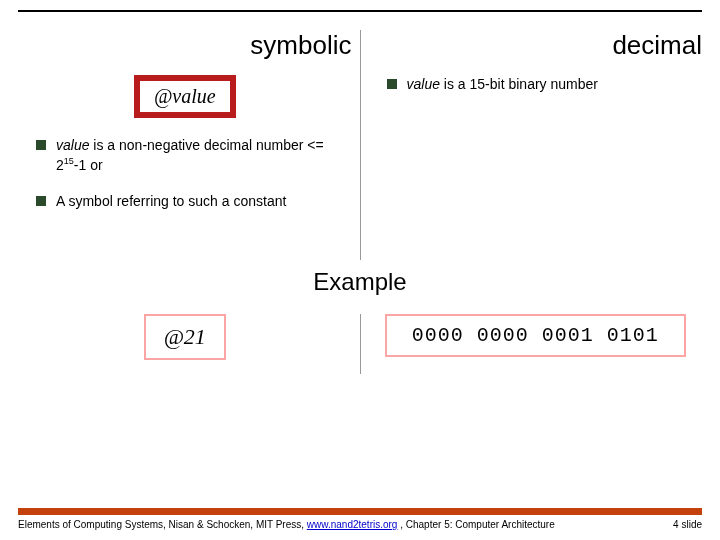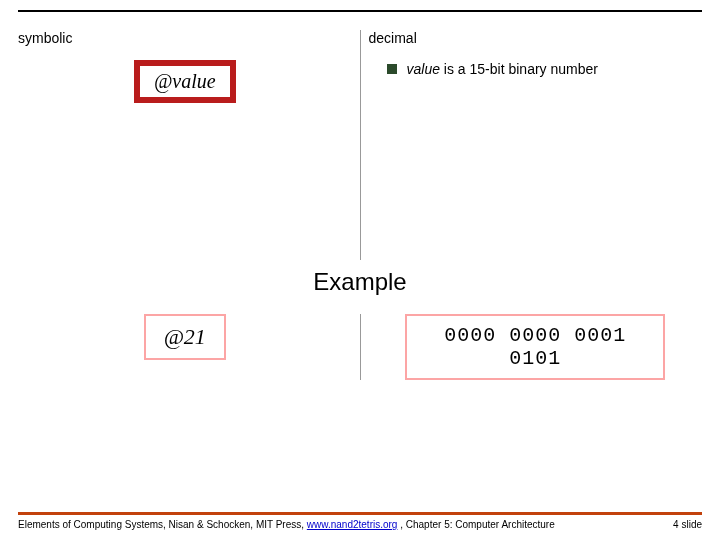--- a/index.html
+++ b/index.html
@@ -3,51 +3,65 @@
 <meta charset="utf-8">
 <style>
   * { box-sizing: border-box; margin: 0; padding: 0; }
   html, body { width: 720px; height: 540px; background: #fff; font-family: Georgia, 'Times New Roman', serif; color: #000; }
   .slide { width: 720px; height: 540px; position: relative; padding: 10px 18px 0 18px; }
   .title { font-size: 24px; font-weight: normal; font-family: Verdana, Arial, sans-serif; padding: 2px 0 6px 0; }
   .hr { border-top: 2px solid #000; margin: 0 0 18px 0; }
   .cols { display: flex; }
   .col { flex: 1; position: relative; }
   .divider { width: 1px; background: #999; margin: 0 8px; align-self: stretch; }
-  .subhead { font-size: 14px; text-align: left; font-family: Verdana, Arial, sans-serif; margin-bottom: 14px; }
+  .subhead { font-size: 26px; text-align: right; font-family: Verdana, Arial, sans-serif; margin-bottom: 14px; }
   .box { border: 6px solid #b91c1c; display: inline-block; padding: 4px 14px; font-size: 20px; font-style: italic; font-family: 'Times New Roman', serif; }
   .box-wrap { text-align: center; margin-bottom: 18px; }
   .bullets { font-family: 'Comic Sans MS', cursive, sans-serif; font-size: 14px; padding: 0 6px 0 18px; }
   .bullet { display: flex; margin-bottom: 18px; }
   .sq { width: 10px; height: 10px; background: #2b4a2b; flex: 0 0 10px; margin-top: 4px; margin-right: 10px; }
   .btext { flex: 1; line-height: 1.35; }
   .btext i { font-style: italic; }
   .sup { font-size: 9px; vertical-align: super; }
   .example-label { text-align: center; font-size: 24px; font-family: Verdana, Arial, sans-serif; margin: 8px 0 18px 0; }
   .box-big { border: 2px solid #fca5a5; display: inline-block; padding: 8px 18px; font-family: 'Times New Roman', serif; }
   .ex-left { font-size: 22px; font-style: italic; }
-  .ex-right { font-family: 'Courier New', monospace; font-size: 20px; letter-spacing: 1px; width: 260px; text-align: center; }
+  .ex-right { font-family: 'Courier New', monospace; font-size: 20px; letter-spacing: 1px; width: 301px; text-align: center; }
   .ex-row { display: flex; }
   .ex-col { flex: 1; text-align: center; }
   .ex-divider { width: 1px; background: #999; margin: 0 8px; align-self: stretch; }
-  .footer { position: absolute; bottom: 10px; left: 18px; right: 18px; border-top: 3px solid #c2410c; padding-top: 4px; font-size: 10px; font-family: Verdana, Arial, sans-serif; display: flex; justify-content: space-between; }
+  .footer { position: absolute; bottom: 10px; left: 18px; right: 18px; border-top: 7px solid #c2410c; padding-top: 4px; font-size: 10px; font-family: Verdana, Arial, sans-serif; display: flex; justify-content: space-between; }
   .footer a { color: #00c; text-decoration: underline; }
   .pnum { font-family: 'Comic Sans MS', cursive, sans-serif; }
 </style>
 </head>
 <body>
 
 <div class="slide">
   <div class="hr"></div>
 
   <div class="cols" style="min-height:230px;">
     <div class="col">
       <div class="subhead">symbolic</div>
       <div class="box-wrap">
         <span class="box">@value</span>
+      </div>
+      <div class="bullets">
+        <div class="bullet">
+          <span class="sq"></span>
+          <span class="btext">
+            <span></span><i>value</i><span> is a non-negative decimal number &lt;= 2</span><span class="sup">15</span><span>-1 or</span>
+          </span>
+        </div>
+        <div class="bullet">
+          <span class="sq"></span>
+          <span class="btext">
+            <span>A symbol referring to such a constant</span>
+          </span>
+        </div>
       </div>
     </div>
 
     <div class="divider"></div>
 
     <div class="col">
       <div class="subhead">decimal</div>
       <div class="bullets">
         <div class="bullet">
           <span class="sq"></span>

